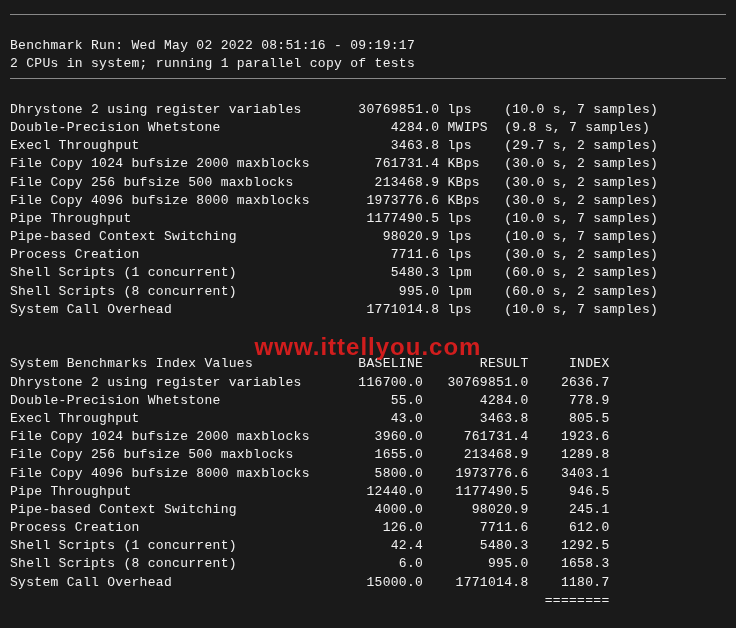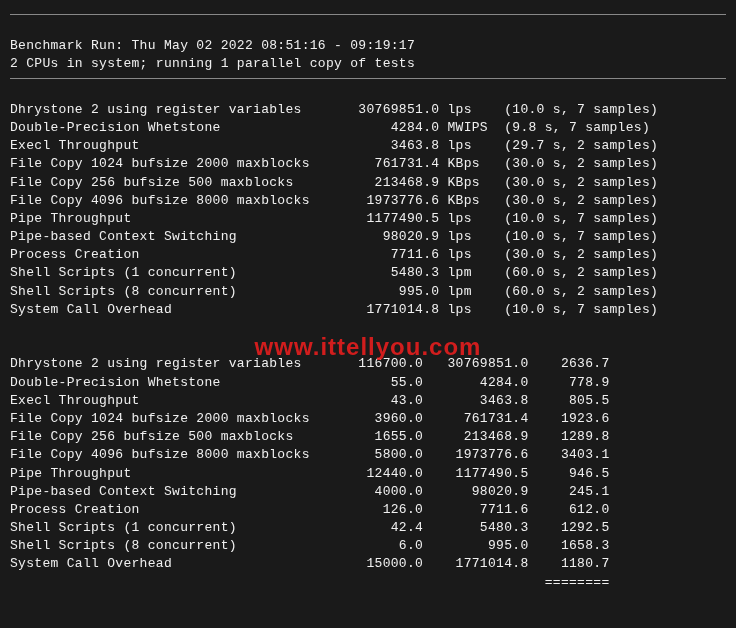--- a/index.html
+++ b/index.html
@@ -36,38 +36,39 @@
       border: none;
       border-top: 1px solid #888;
       margin: 4px 0;
     }
   </style>
 </head>
 <body>
 
 <hr class="hline">
 <div class="terminal">
-<span>Benchmark Run: Thu May 02 2022 08:51:16 - 09:19:17</span>
+<span>Benchmark Run: Wed May 02 2022 08:51:16 - 09:19:17</span>
 <span>2 CPUs in system; running 1 parallel copy of tests</span>
 <hr class="hline">
 <div id="sec1">Dhrystone 2 using register variables       30769851.0 lps    (10.0 s, 7 samples)
 Double-Precision Whetstone                     4284.0 MWIPS  (9.8 s, 7 samples)
 Execl Throughput                               3463.8 lps    (29.7 s, 2 samples)
 File Copy 1024 bufsize 2000 maxblocks        761731.4 KBps   (30.0 s, 2 samples)
 File Copy 256 bufsize 500 maxblocks          213468.9 KBps   (30.0 s, 2 samples)
 File Copy 4096 bufsize 8000 maxblocks       1973776.6 KBps   (30.0 s, 2 samples)
 Pipe Throughput                             1177490.5 lps    (10.0 s, 7 samples)
 Pipe-based Context Switching                  98020.9 lps    (10.0 s, 7 samples)
 Process Creation                               7711.6 lps    (30.0 s, 2 samples)
 Shell Scripts (1 concurrent)                   5480.3 lpm    (60.0 s, 2 samples)
 Shell Scripts (8 concurrent)                    995.0 lpm    (60.0 s, 2 samples)
 System Call Overhead                        1771014.8 lps    (10.0 s, 7 samples)
 </div>
 
-<div id="sec2">Dhrystone 2 using register variables       116700.0   30769851.0    2636.7
+<div id="sec2h">System Benchmarks Index Values             BASELINE       RESULT     INDEX
+</div><div id="sec2">Dhrystone 2 using register variables       116700.0   30769851.0    2636.7
 Double-Precision Whetstone                     55.0       4284.0     778.9
 Execl Throughput                               43.0       3463.8     805.5
 File Copy 1024 bufsize 2000 maxblocks        3960.0     761731.4    1923.6
 File Copy 256 bufsize 500 maxblocks          1655.0     213468.9    1289.8
 File Copy 4096 bufsize 8000 maxblocks        5800.0    1973776.6    3403.1
 Pipe Throughput                             12440.0    1177490.5     946.5
 Pipe-based Context Switching                 4000.0      98020.9     245.1
 Process Creation                              126.0       7711.6     612.0
 Shell Scripts (1 concurrent)                   42.4       5480.3    1292.5
 Shell Scripts (8 concurrent)                    6.0        995.0    1658.3

